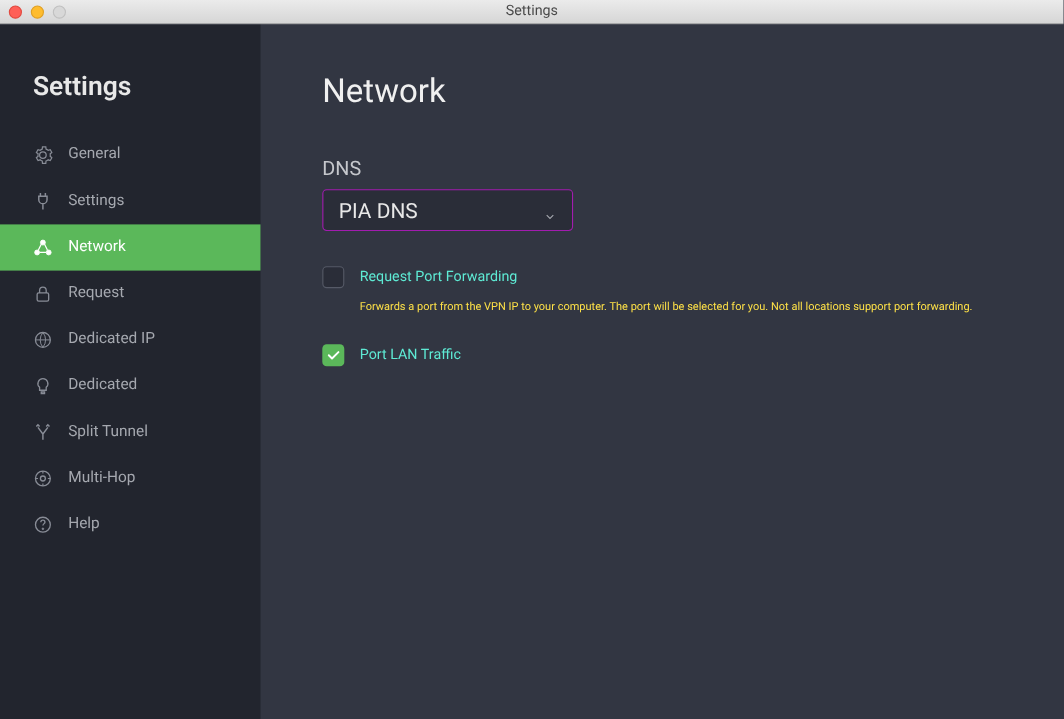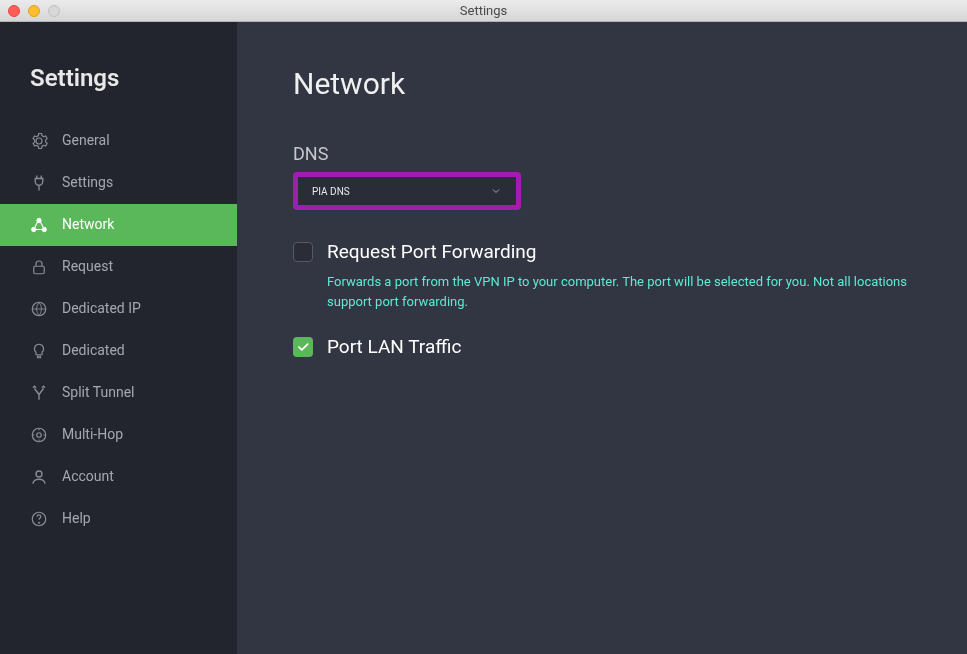--- a/index.html
+++ b/index.html
@@ -92,28 +92,28 @@
 }
 .field-label {
   font-size: 18px;
   color: #c5c7cc;
   margin-bottom: 8px;
 }
 .select-box {
   width: 228px;
   height: 38px;
   background: #2a2d38;
-  border: 5px solid #a21caf;
+  border: 1px solid #a21caf;
   border-radius: 4px;
   display: flex;
   align-items: center;
   justify-content: space-between;
   padding: 0 14px;
   color: #e8e8e8;
-  font-size: 10px;
+  font-size: 19px;
   cursor: pointer;
   margin-bottom: 32px;
 }
 .chevron-down {
   width: 12px;
   height: 12px;
 }
 .check-row {
   display: flex;
   align-items: flex-start;
@@ -132,27 +132,27 @@
   margin-top: 0px;
 }
 .checkbox.unchecked {
   background: #2a2d38;
   border: 1px solid #565a67;
 }
 .checkbox.checked {
   background: #5bb85a;
 }
 .check-label {
-  font-size: 19px;
-  color: #ffffff;
-  line-height: 20px;
-}
-.check-desc {
   font-size: 13px;
   color: #5eead4;
+  line-height: 20px;
+}
+.check-desc {
+  font-size: 10px;
+  color: #fde047;
   line-height: 1.5;
   margin-left: 34px;
   margin-bottom: 26px;
   max-width: 620px;
 }
 </style>
 </head>
 <body>
 
 <div class="titlebar">
@@ -240,29 +240,20 @@
       <span class="side-icon">
         <svg viewBox="0 0 24 24" width="18" height="18">
             <circle cx="12" cy="12" r="9" fill="none" stroke-width="1.6"></circle>
             <circle cx="12" cy="12" r="3" fill="none" stroke-width="1.6"></circle>
             <path d="M12 3v3M12 18v3M3 12h3M18 12h3" stroke-width="1.4"></path>
           </svg>
       </span>
       <span>Multi-Hop</span>
     </div>
 
-    <div class="sidebar-item">
-      <span class="side-icon">
-        <svg viewBox="0 0 24 24" width="18" height="18">
-            <circle cx="12" cy="8" r="4" fill="none" stroke-width="1.8"></circle>
-            <path d="M4 21c0-4 4-6 8-6s8 2 8 6" fill="none" stroke-width="1.8"></path>
-          </svg>
-      </span>
-      <span>Account</span>
-    </div>
 
     <div class="sidebar-item">
       <span class="side-icon">
         <svg viewBox="0 0 24 24" width="18" height="18">
             <circle cx="12" cy="12" r="9" fill="none" stroke-width="1.6"></circle>
             <path d="M9.5 9a2.5 2.5 0 015 0c0 1.5-2.5 2-2.5 4" fill="none" stroke-width="1.6"></path>
             <circle cx="12" cy="17" r="1"></circle>
           </svg>
       </span>
       <span>Help</span>

